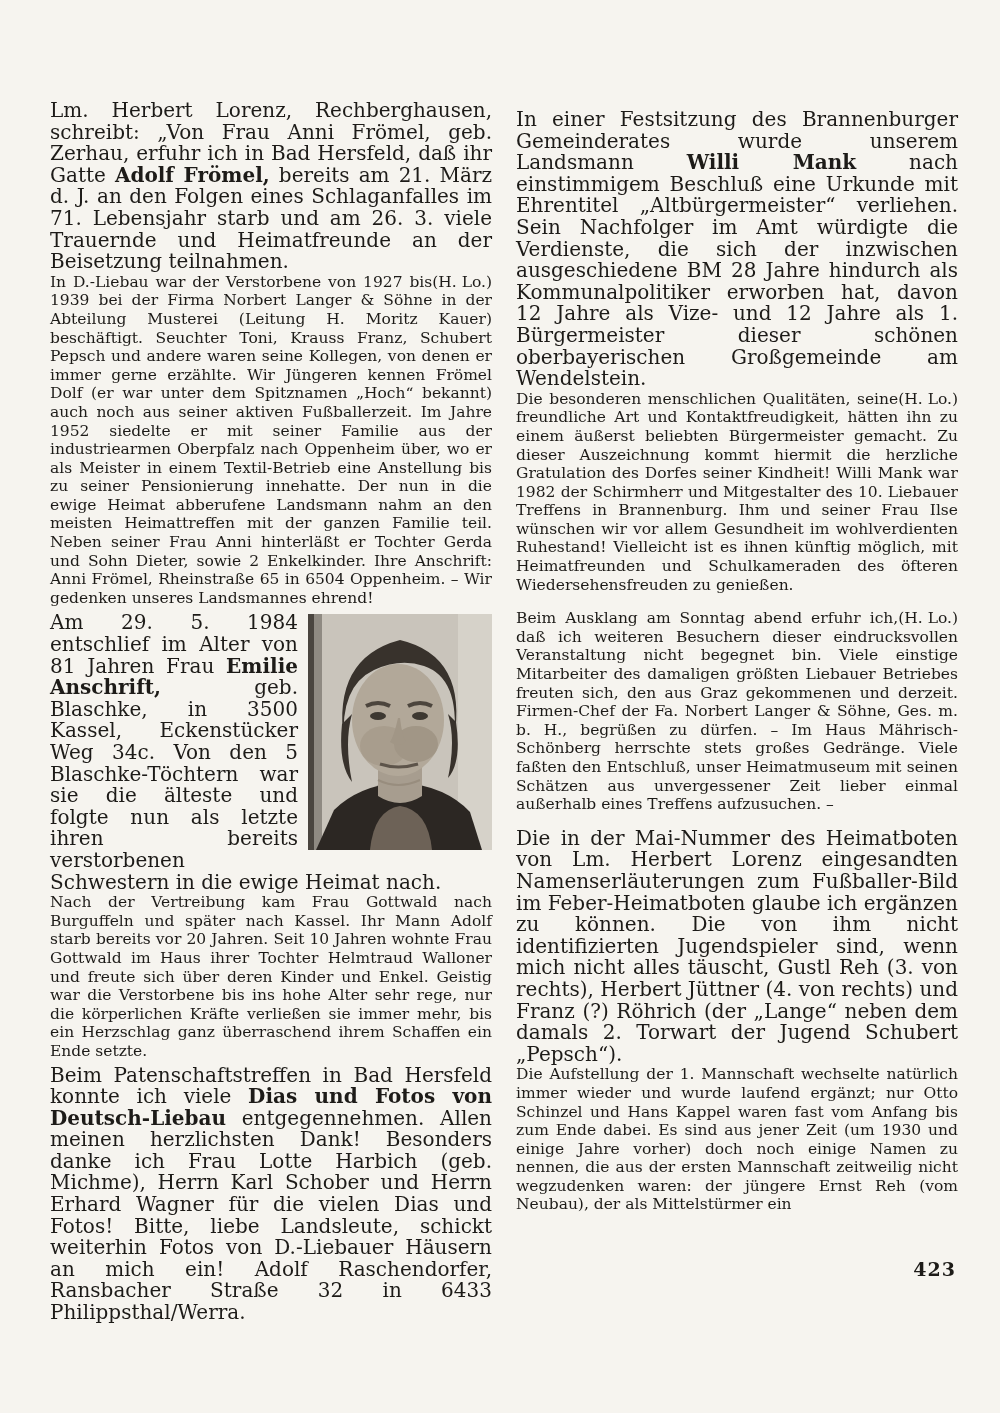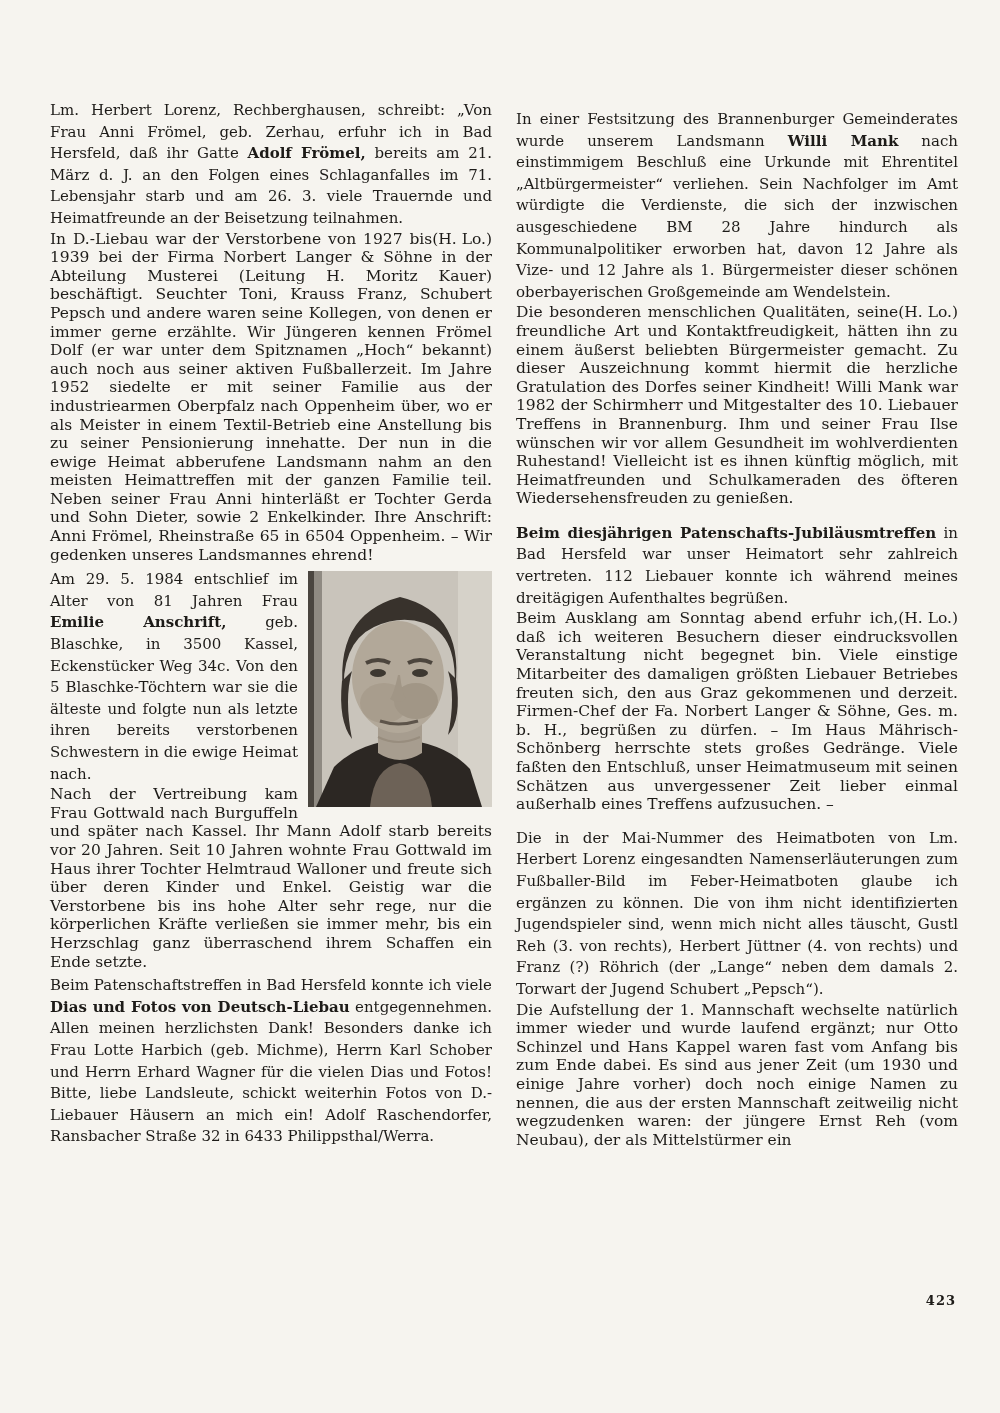--- a/index.html
+++ b/index.html
@@ -17,21 +17,21 @@
     position: absolute;
     top: 100px;
     width: 442px;
     text-align: justify;
   }
   .col-left  { left: 50px; }
   .col-right { left: 516px; margin-top: 9px; }
 
   p { margin: 0; padding: 0; }
 
-  .t-lg { font-size: 15px; line-height: 21.6px; }
+  .t-lg { font-size: 20px; line-height: 21.6px; }
   .t-sm { font-size: 15.5px; line-height: 18.6px; }
 
   b, .bold { font-weight: bold; }
 
   .sig { float: right; }
 
   .gap-a2 { margin-top: 5px; }
   .gap-a3-left  { margin-top: 4px; }
   .gap-art-right { margin-top: 14px; }
   .gap-art-right2 { margin-top: 15px; }
@@ -43,23 +43,23 @@
     width: 184px; height: 236px;
     margin: 2px 0 6px 10px;
     background: #cdc8c0;
     position: relative;
     overflow: hidden;
   }
   .photo svg { display: block; width: 100%; height: 100%; }
 
   .page-number {
     position: absolute;
-    top: 1293px;
+    top: 1258px;
     right: 44px;
-    font-size: 13px;
+    font-size: 19px;
     font-weight: bold;
     letter-spacing: 1px;
   }
 </style>
 </head>
 <body>
 
 <div class="page">
 
   <div class="col col-left">
@@ -116,21 +116,20 @@
   </div>
 
   <div class="col col-right">
 
     <div>
       <p class="t-lg"><span>In einer Festsitzung des Brannenburger Gemeinderates wurde unserem Landsmann </span><b>Willi Mank</b><span> nach einstimmigem Beschluß eine Urkunde mit Ehrentitel „Altbürgermeister“ verliehen. Sein Nachfolger im Amt würdigte die Verdienste, die sich der inzwischen ausgeschiedene BM 28 Jahre hindurch als Kommunalpolitiker erworben hat, davon 12 Jahre als Vize- und 12 Jahre als 1. Bürgermeister dieser schönen oberbayerischen Großgemeinde am Wendelstein.</span></p>
       <p class="t-sm"><span class="sig">(H. Lo.)</span><span>Die besonderen menschlichen Qualitäten, seine freundliche Art und Kontaktfreudigkeit, hätten ihn zu einem äußerst beliebten Bürgermeister gemacht. Zu dieser Auszeichnung kommt hiermit die herzliche Gratulation des Dorfes seiner Kindheit! Willi Mank war 1982 der Schirmherr und Mitgestalter des 10. Liebauer Treffens in Brannenburg. Ihm und seiner Frau Ilse wünschen wir vor allem Gesundheit im wohlverdienten Ruhestand! Vielleicht ist es ihnen künftig möglich, mit Heimatfreunden und Schulkameraden des öfteren Wiedersehensfreuden zu genießen.</span></p>
     </div>
 
     <div class="gap-art-right2">
-      <p class="t-lg"><b>Beim diesjährigen Patenschafts-Jubiläusmtreffen</b><span> in Bad Hersfeld war unser Heimatort sehr zahlreich vertreten. 112 Liebauer konnte ich während meines dreitägigen Aufenthaltes begrüßen.</span></p>
       <p class="t-sm"><span class="sig">(H. Lo.)</span><span>Beim Ausklang am Sonntag abend erfuhr ich, daß ich weiteren Besuchern dieser eindrucksvollen Veranstaltung nicht begegnet bin. Viele einstige Mitarbeiter des damaligen größten Liebauer Betriebes freuten sich, den aus Graz gekommenen und derzeit. Firmen-Chef der Fa. Norbert Langer &amp; Söhne, Ges. m. b. H., begrüßen zu dürfen. – Im Haus Mährisch-Schönberg herrschte stets großes Gedränge. Viele faßten den Entschluß, unser Heimatmuseum mit seinen Schätzen aus unvergessener Zeit lieber einmal außerhalb eines Treffens aufzusuchen. –</span></p>
     </div>
 
     <div class="gap-art-right">
       <p class="t-lg"><span>Die in der Mai-Nummer des Heimatboten von Lm. Herbert Lorenz eingesandten Namenserläuterungen zum Fußballer-Bild im Feber-Heimatboten glaube ich ergänzen zu können. Die von ihm nicht identifizierten Jugendspieler sind, wenn mich nicht alles täuscht, Gustl Reh (3. von rechts), Herbert Jüttner (4. von rechts) und Franz (?) Röhrich (der „Lange“ neben dem damals 2. Torwart der Jugend Schubert „Pepsch“).</span></p>
       <p class="t-sm"><span>Die Aufstellung der 1. Mannschaft wechselte natürlich immer wieder und wurde laufend ergänzt; nur Otto Schinzel und Hans Kappel waren fast vom Anfang bis zum Ende dabei. Es sind aus jener Zeit (um 1930 und einige Jahre vorher) doch noch einige Namen zu nennen, die aus der ersten Mannschaft zeitweilig nicht wegzudenken waren: der jüngere Ernst Reh (vom Neubau), der als Mittelstürmer ein</span></p>
     </div>
 
   </div>
 

